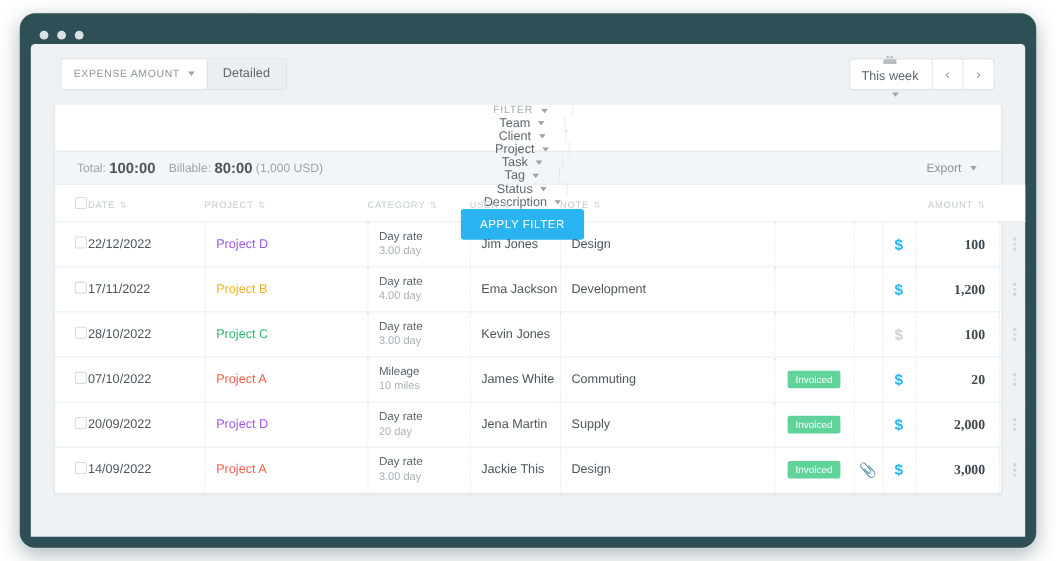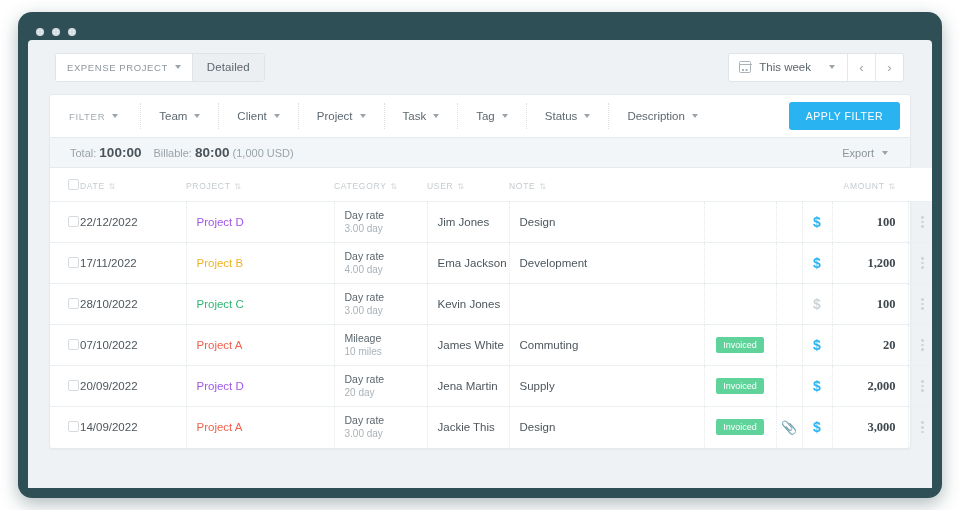--- a/index.html
+++ b/index.html
@@ -78,20 +78,21 @@
     border-right: 3.5px solid transparent;
     border-top: 4px solid #9aa4aa;
     display: inline-block;
   }
   .date-group { display: flex; height: 29px; border: 1px solid #dfe4e8; border-radius: 3px; background: #fff; }
   .date-sel {
     display: flex; align-items: center; gap: 8px;
     padding: 0 12px 0 10px;
     font-size: 11.5px; color: #5b666d;
     cursor: pointer;
+    flex-direction: column;
   }
   .date-sel .caret { margin-left: 10px; }
   .cal-icon { width: 12px; height: 12px; border: 1.3px solid #aab3b9; border-radius: 1.5px; position: relative; }
   .cal-icon:before {
     content:""; position:absolute; left:-1.3px; right:-1.3px; top:1.5px; height:1.6px; background:#aab3b9;
   }
   .cal-icon:after {
     content:""; position:absolute; left:1.5px; bottom:1.5px; width:2px; height:2px; background:#aab3b9;
     box-shadow: 3.5px 0 0 #aab3b9;
   }
@@ -106,21 +107,21 @@
   
   .card {
     margin: 0 21px;
     background: #fff;
     border: 1px solid #e6eaed;
     border-radius: 3px;
     box-shadow: 0 1px 2px rgba(0,0,0,.03);
   }
 
   
-  .filterbar { display: flex; align-items: center; height: 42px; padding: 0 10px 0 0; }
+  .filterbar { display: flex; align-items: center; height: 42px; padding: 0 10px 0 0; flex-direction: column; }
   .fcell {
     display: flex; align-items: center; gap: 7px;
     font-size: 11.5px;
     color: #5d686f;
     padding: 0 18px;
     height: 26px;
     border-right: 1px dotted #d9e0e4;
     cursor: pointer;
     white-space: nowrap;
   }
@@ -235,21 +236,21 @@
     <span class="dot"></span>
     <span class="dot"></span>
     <span class="dot"></span>
   </div>
 
   <div class="screen">
 
     <div class="toolbar">
       <div class="seg">
         <div class="seg-btn">
-          <span>EXPENSE PROJECT</span>
+          <span>EXPENSE AMOUNT</span>
           <span class="caret"></span>
         </div>
         <div class="seg-btn active">
           <span>Detailed</span>
         </div>
       </div>
 
       <div class="date-group">
         <div class="date-sel">
           <span class="cal-icon"></span>

